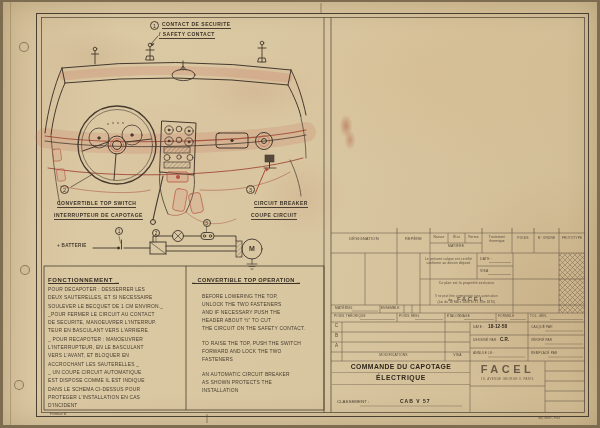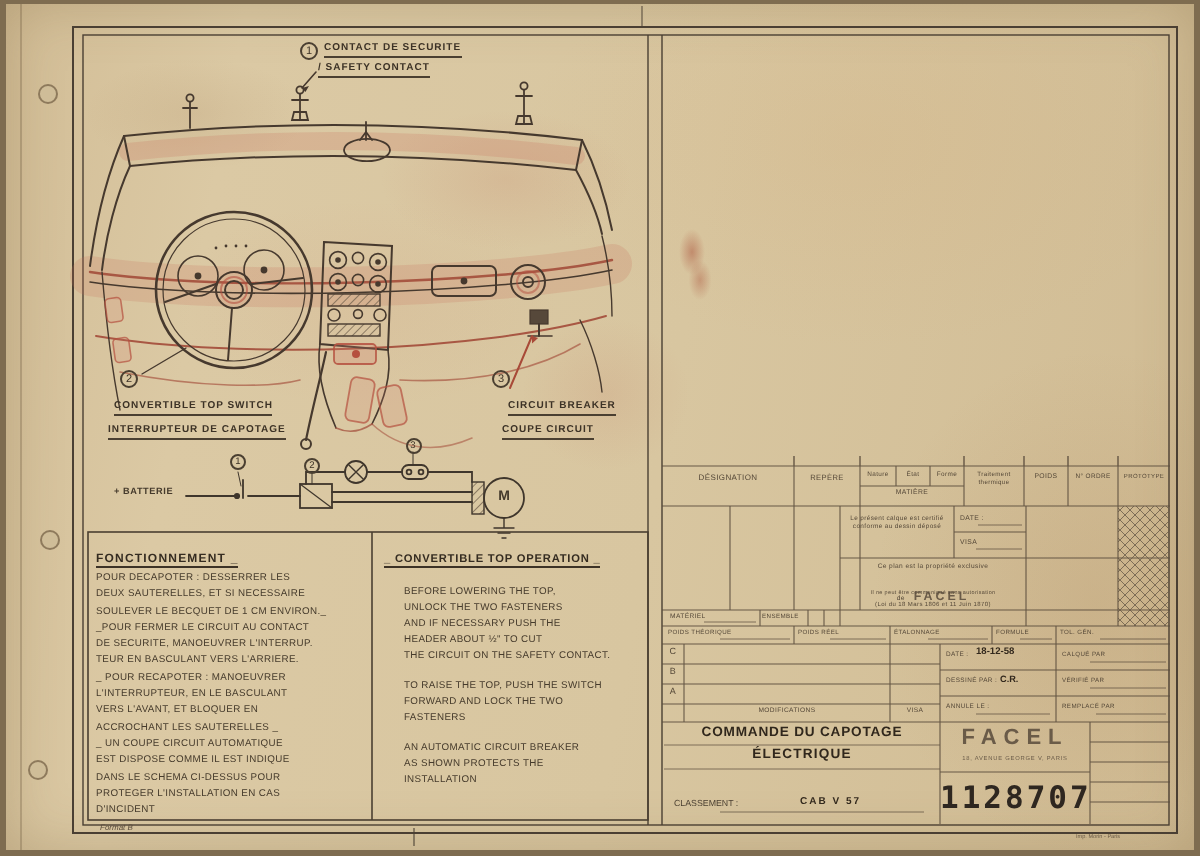--- a/index.html
+++ b/index.html
@@ -349,17 +349,16 @@
   <div class="t tb" style="left:531px;top:339px;font-size:3.1px;">VÉRIFIÉ PAR</div>
   <div class="t tb" style="left:531px;top:352px;font-size:3.1px;">REMPLACÉ PAR</div>
 
   <div class="t c b" style="left:332px;top:362.5px;width:138px;font-size:6.8px;letter-spacing:.4px;color:#30271c;">COMMANDE  DU  CAPOTAGE</div>
   <div class="t c b" style="left:332px;top:374px;width:138px;font-size:6.8px;letter-spacing:.6px;color:#30271c;">ÉLECTRIQUE</div>
   <div class="t" style="left:337px;top:399.5px;font-size:4.4px;color:#4a3f31;">CLASSEMENT :</div>
   <div class="t b" style="left:400px;top:398.5px;font-size:5px;letter-spacing:1px;color:#33291d;">CAB V 57</div>
 
   <div class="t c b brandc" style="left:470px;top:363px;width:75px;font-size:11px;letter-spacing:3.5px;">FACEL</div>
   <div class="t c brandc" style="left:470px;top:378px;width:75px;font-size:2.9px;letter-spacing:.4px;">18, AVENUE GEORGE V, PARIS</div>
-  <div class="t c num" style="left:470px;top:391px;width:75px;font-size:15.5px;letter-spacing:1.5px;">1128707</div>
 
   <div class="t" style="left:50px;top:411.5px;font-size:4px;font-style:italic;color:#5a4c3c;">Format B</div>
   <div class="t" style="left:538px;top:417px;font-size:2.8px;color:rgba(90,75,58,.85);">Imp. Morin - Paris</div>
 </div>
 
 </body></html>

